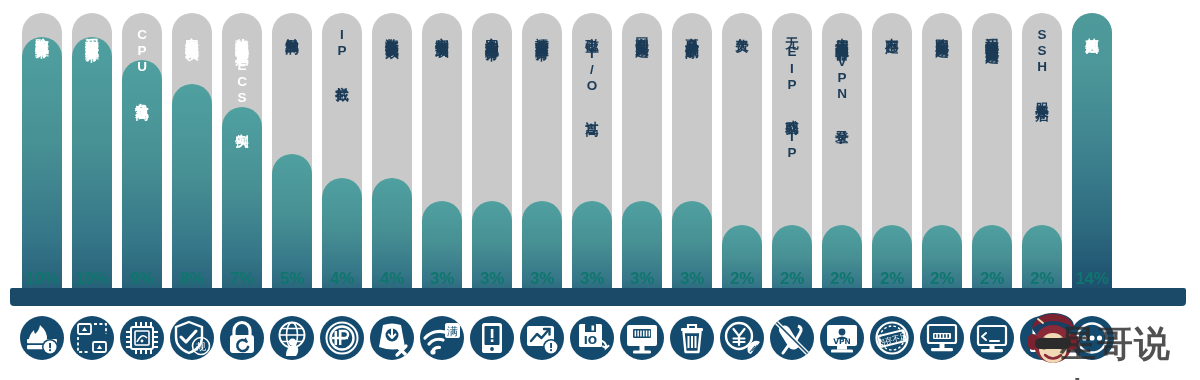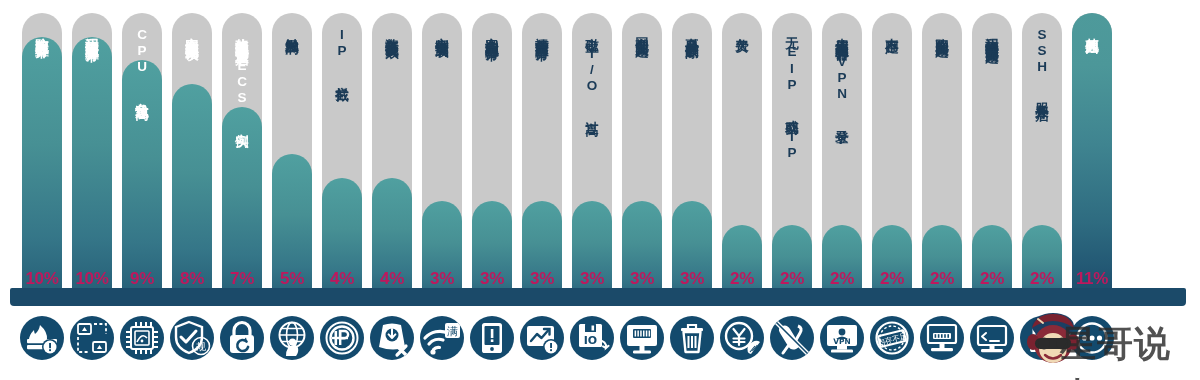--- a/index.html
+++ b/index.html
@@ -48,21 +48,21 @@
     letter-spacing:1.2px;
     font-weight:700;
     white-space:normal;
   }
   .label.light{color:#ffffff;}
   .label.dark{color:#1b3b57;}
 
   .pct{
     position:absolute;left:-5px;width:50px;bottom:16px;
     text-align:center;
-    color:#be185d;
+    color:#0f766e;
     font-size:17px;
     font-weight:700;
     letter-spacing:-0.3px;
   }
 
   
   .icon{
     position:absolute;top:316px;width:44px;height:44px;border-radius:50%;
     background:#134a6d;
     overflow:hidden;
@@ -213,21 +213,21 @@
       <div class="bar" style="left: 1022px;">
         <div class="track"></div>
         <div class="fill short" style="height:80px"></div>
         <div class="label dark">SSH 服务未开启</div>
         <div class="pct">2%</div>
       </div>
       <div class="bar" style="left: 1072px;">
         <div class="track"></div>
         <div class="fill" style="height:292px"></div>
         <div class="label light">其他原因</div>
-        <div class="pct">11%</div>
+        <div class="pct">14%</div>
       </div>
     </div>
 
   <div id="baseline"></div>
 
   <div id="icons-layer">
       <div class="icon" style="left: 20px;">
         <svg viewBox="0 0 44 44">
     <path d="M20 9 q-1 6 -5 9 q-1 -2 -1 -4 q-5 5 -5 10 h18 q1 -8 -7 -15z" fill="#ffffff"></path>
     <rect x="7" y="23" width="30" height="4.2" rx="1" fill="#ffffff"></rect>

